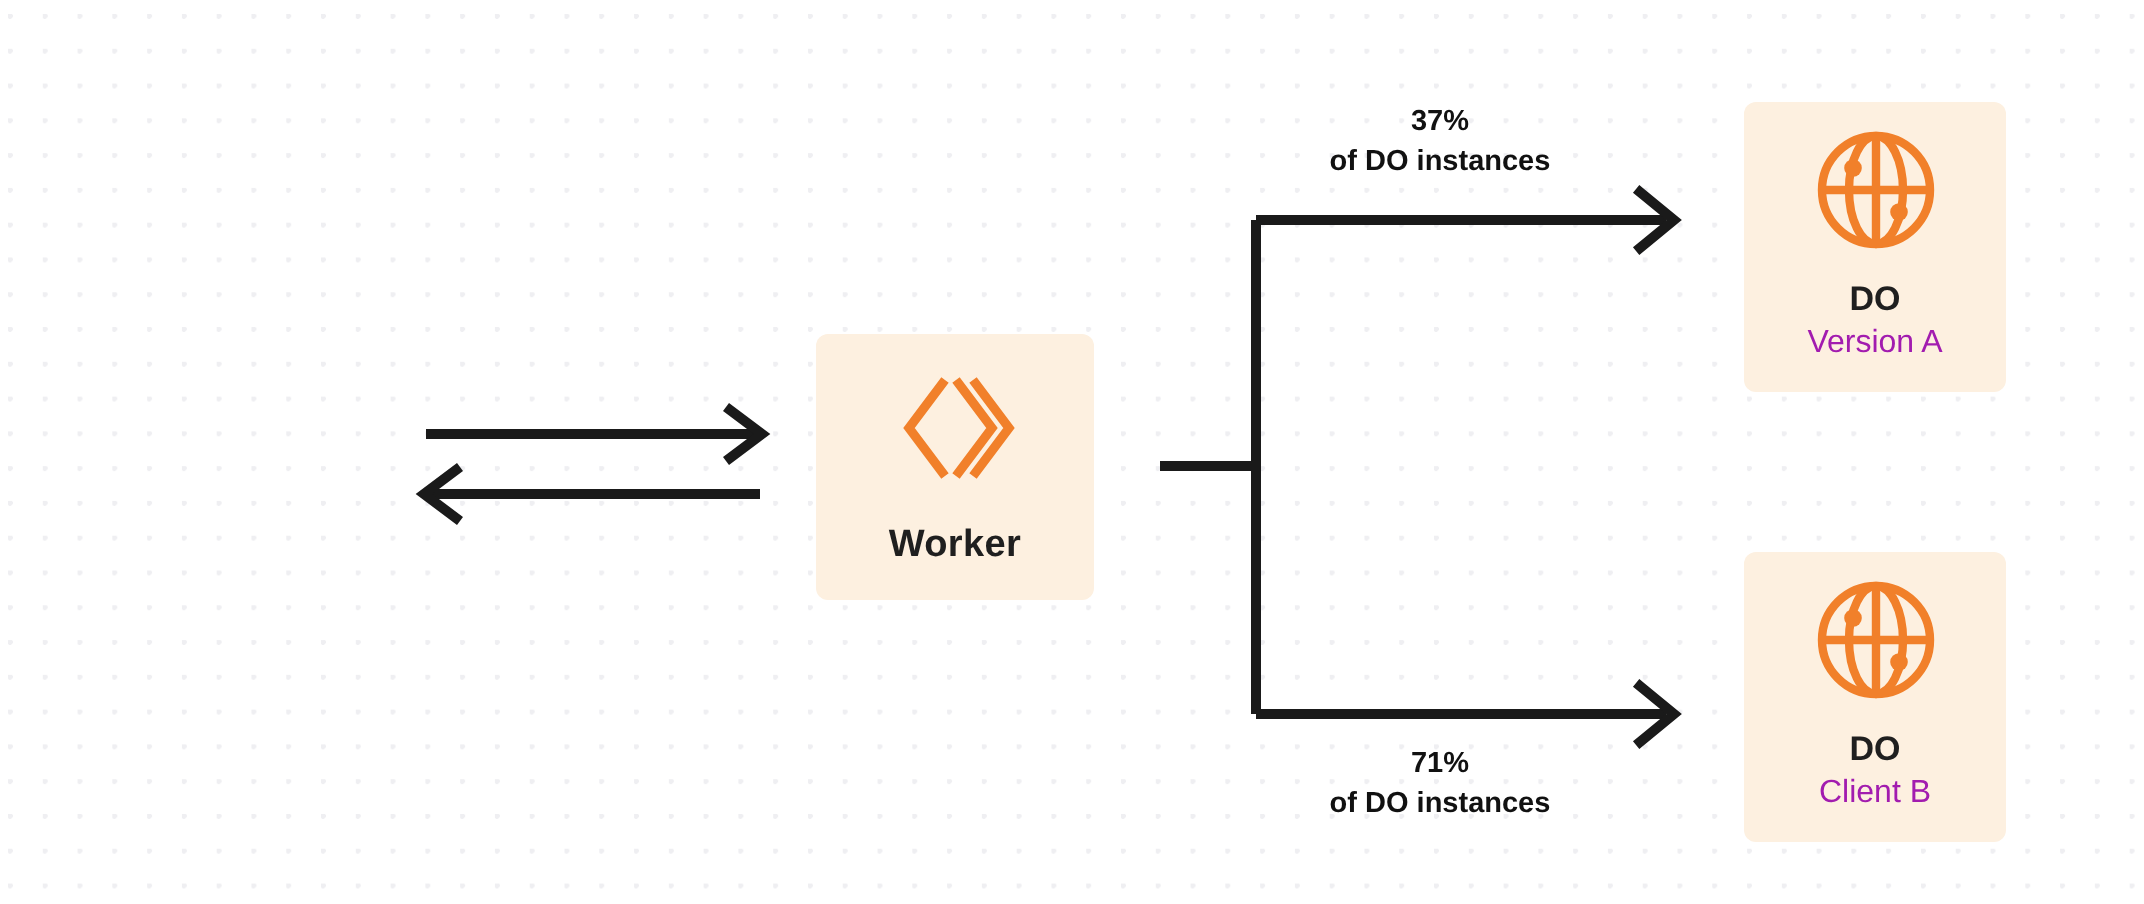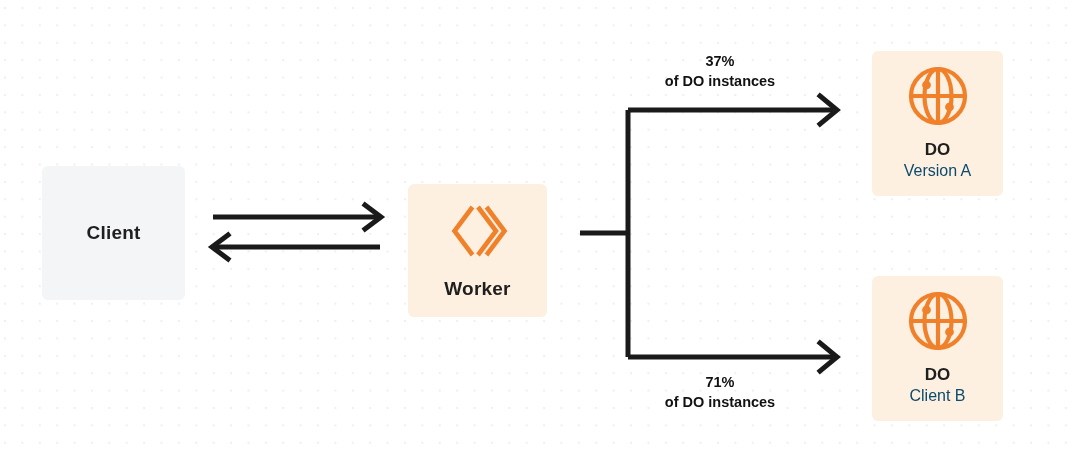--- a/index.html
+++ b/index.html
@@ -33,21 +33,21 @@
   }
   .node-client {
     left: 42px;
     top: 166px;
     width: 143px;
     height: 134px;
     background-color: #f4f5f7;
   }
   .node-worker {
     left: 408px;
-    top: 184px;
+    top: 167px;
     width: 139px;
     height: 133px;
     background-color: #fdf0e0;
   }
   .node-do-a {
     left: 872px;
     top: 51px;
     width: 131px;
     height: 145px;
     background-color: #fdf0e0;
@@ -69,21 +69,21 @@
   .do-title {
     font-size: 17px;
     font-weight: bold;
     color: #1f1f1f;
     margin-top: 2px;
     line-height: 1.25;
   }
   .do-sub {
     font-size: 16px;
     font-weight: normal;
-    color: #0c4a6e;
+    color: #a21caf;
     line-height: 1.3;
     margin-top: 1px;
     text-align: center;
   }
   .worker-logo {
     margin-bottom: 14px;
   }
   .globe-wrap {
     margin-bottom: 6px;
   }
@@ -143,23 +143,20 @@
         <path d="M820,96 L837,110 L820,124" stroke-linecap="square" stroke-linejoin="miter"></path>
       </g>
 
       <g>
         <path d="M628,357 L833,357"></path>
         <path d="M820,343 L837,357 L820,371" stroke-linecap="square" stroke-linejoin="miter"></path>
       </g>
     </g>
   </svg>
 
-  <div class="node node-client">
-    <span class="node-title">Client</span>
-  </div>
 
   <div class="node node-worker">
     <span class="worker-logo">
       <svg width="60" height="60" viewBox="0 0 60 60" xmlns="http://www.w3.org/2000/svg">
         <g fill="none" stroke="#f1802a" stroke-width="4.6" stroke-linejoin="miter" stroke-linecap="butt">
           <path d="M24.5,6 L6.5,30 L24.5,54"></path>
           <path d="M30,6 L48,30 L30,54"></path>
           <path d="M38.5,6 L56.5,30 L38.5,54"></path>
         </g>
       </svg>

